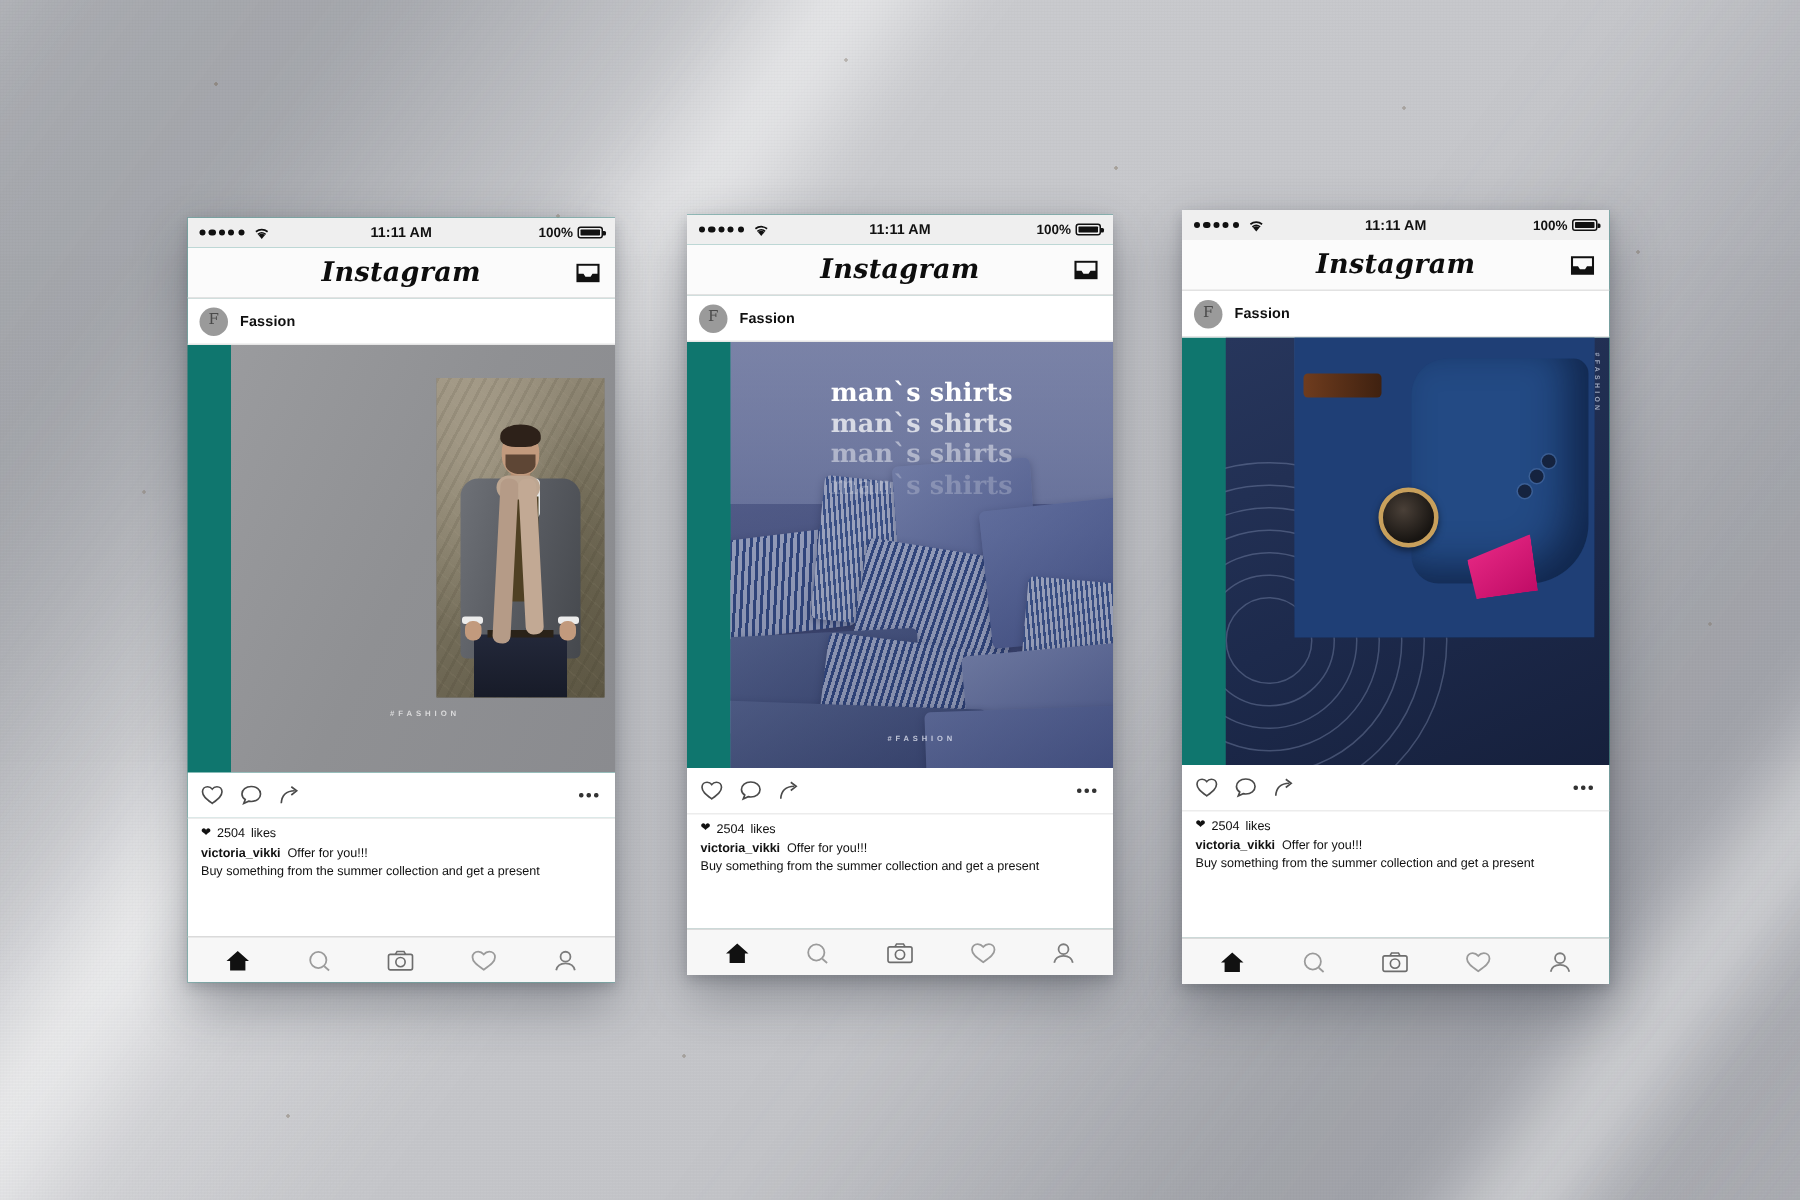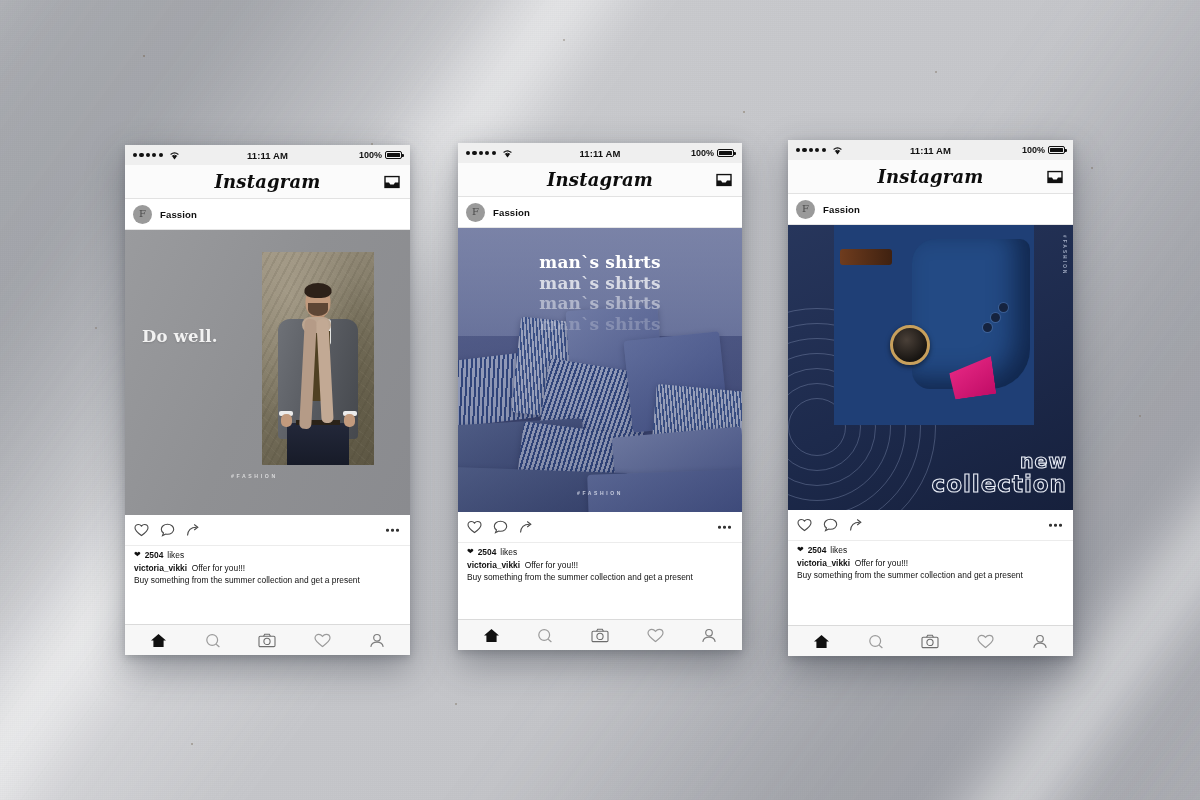--- a/index.html
+++ b/index.html
@@ -110,21 +110,21 @@
 
   
   .userrow{height:30px;flex:0 0 30px;background:#fff;border-bottom:1px solid #e6e6e6;
     display:flex;align-items:center;padding:0 8px;gap:8px;}
   .avatar{width:19px;height:19px;border-radius:50%;background:#9a9a9a;display:flex;
     align-items:center;justify-content:center;color:#4a4a4a;font-size:10px;
     font-family:"DejaVu Serif",serif;line-height:1;}
   .uname{font-size:9.6px;font-weight:700;color:#101010;letter-spacing:.1px;}
 
   
-  .media{position:relative;flex:0 0 285px;overflow:hidden;}
+  .media{position:relative;flex:0 0 285px;overflow:hidden;margin-left:29px;}
   #phone-2 .media{flex-basis:284px;}
   #phone-3 .media{flex-basis:285px;}
 
   
   .p1-bg{position:absolute;inset:0;background:linear-gradient(115deg,#9a9b9e 0%,#8f9093 48%,#8a8b8f 100%);}
   .p1-photo{position:absolute;left:137px;top:22px;width:112px;height:213px;overflow:hidden;
     background:linear-gradient(160deg,#8b8373 0%,#6e6758 55%,#58523f 100%);}
   .p1-photo .wall{position:absolute;inset:0;
     background:
       radial-gradient(ellipse at 25% 20%, rgba(180,170,150,.55), transparent 55%),
@@ -234,21 +234,21 @@
   
   .actions{flex:0 0 30px;background:#fff;display:flex;align-items:center;padding:0 9px;gap:11px;
     position:relative;}
   .dots3{position:absolute;right:11px;top:50%;transform:translateY(-50%);display:flex;gap:2.4px;}
   .dots3 i{width:2.6px;height:2.6px;border-radius:50%;background:#333;display:block;}
 
   
   .caption{flex:1 1 auto;background:#fff;border-top:1px solid #ececec;padding:4px 9px 0;}
   .likes{display:flex;align-items:center;gap:4px;font-size:8.4px;color:#111;margin-bottom:3px;}
   .likes .hrt{color:#111;font-size:8px;line-height:1;}
-  .likes b{font-weight:700;}
+  .likes b{font-weight:400;}
   .cap-line1{font-size:8.4px;color:#111;margin-bottom:2px;}
   .cap-line1 b{font-weight:700;}
   .cap-line2{font-size:8.4px;color:#111;line-height:1.25;}
 
   
   .tabbar{flex:0 0 30px;background:#f7f7f7;border-top:1px solid #dadada;
     display:flex;align-items:center;justify-content:space-around;padding:0 6px;}
   svg{display:block;}
 </style>
 </head>
@@ -326,21 +326,20 @@
         <div class="m-scarf-top"></div>
         <div class="m-scarf-l"></div>
         <div class="m-scarf-r"></div>
         <div class="m-cuff-l"></div>
         <div class="m-cuff-r"></div>
         <div class="m-hand-l"></div>
         <div class="m-hand-r"></div>
       </div>
     </div>
     <div class="p1-head">
-      <span>Do well.</span>
     </div>
     <div class="p1-tag">#FASHION</div>
   </div>
 
   <div class="actions">
     <span>
       <svg width="15" height="14" viewBox="0 0 15 14">
           <path d="M7.5 12.6C3.6 9.6 1 7.7 1 4.9 1 2.9 2.5 1.5 4.4 1.5c1.2 0 2.4.6 3.1 1.6.7-1 1.9-1.6 3.1-1.6C12.5 1.5 14 2.9 14 4.9c0 2.8-2.6 4.7-6.5 7.7z" fill="none" stroke="#4a4a4a" stroke-width="1.1"></path>
         </svg>
     </span>
@@ -606,24 +605,20 @@
       <div class="p3-belt"></div>
       <div class="p3-strap"></div>
       <div class="p3-sleeve"></div>
       <div class="p3-watch"></div>
       <div class="p3-cuffbtn"></div>
       <div class="p3-cuffbtn b2"></div>
       <div class="p3-cuffbtn b3"></div>
       <div class="p3-pocket"></div>
     </div>
     <div class="p3-tag">#FASHION</div>
-    <div class="p3-head">
-      <span class="l1">new</span>
-      <span class="l2">collection</span>
-    </div>
   </div>
 
   <div class="actions">
     <span>
       <svg width="15" height="14" viewBox="0 0 15 14">
           <path d="M7.5 12.6C3.6 9.6 1 7.7 1 4.9 1 2.9 2.5 1.5 4.4 1.5c1.2 0 2.4.6 3.1 1.6.7-1 1.9-1.6 3.1-1.6C12.5 1.5 14 2.9 14 4.9c0 2.8-2.6 4.7-6.5 7.7z" fill="none" stroke="#4a4a4a" stroke-width="1.1"></path>
         </svg>
     </span>
     <span>
       <svg width="15" height="14" viewBox="0 0 15 14">

